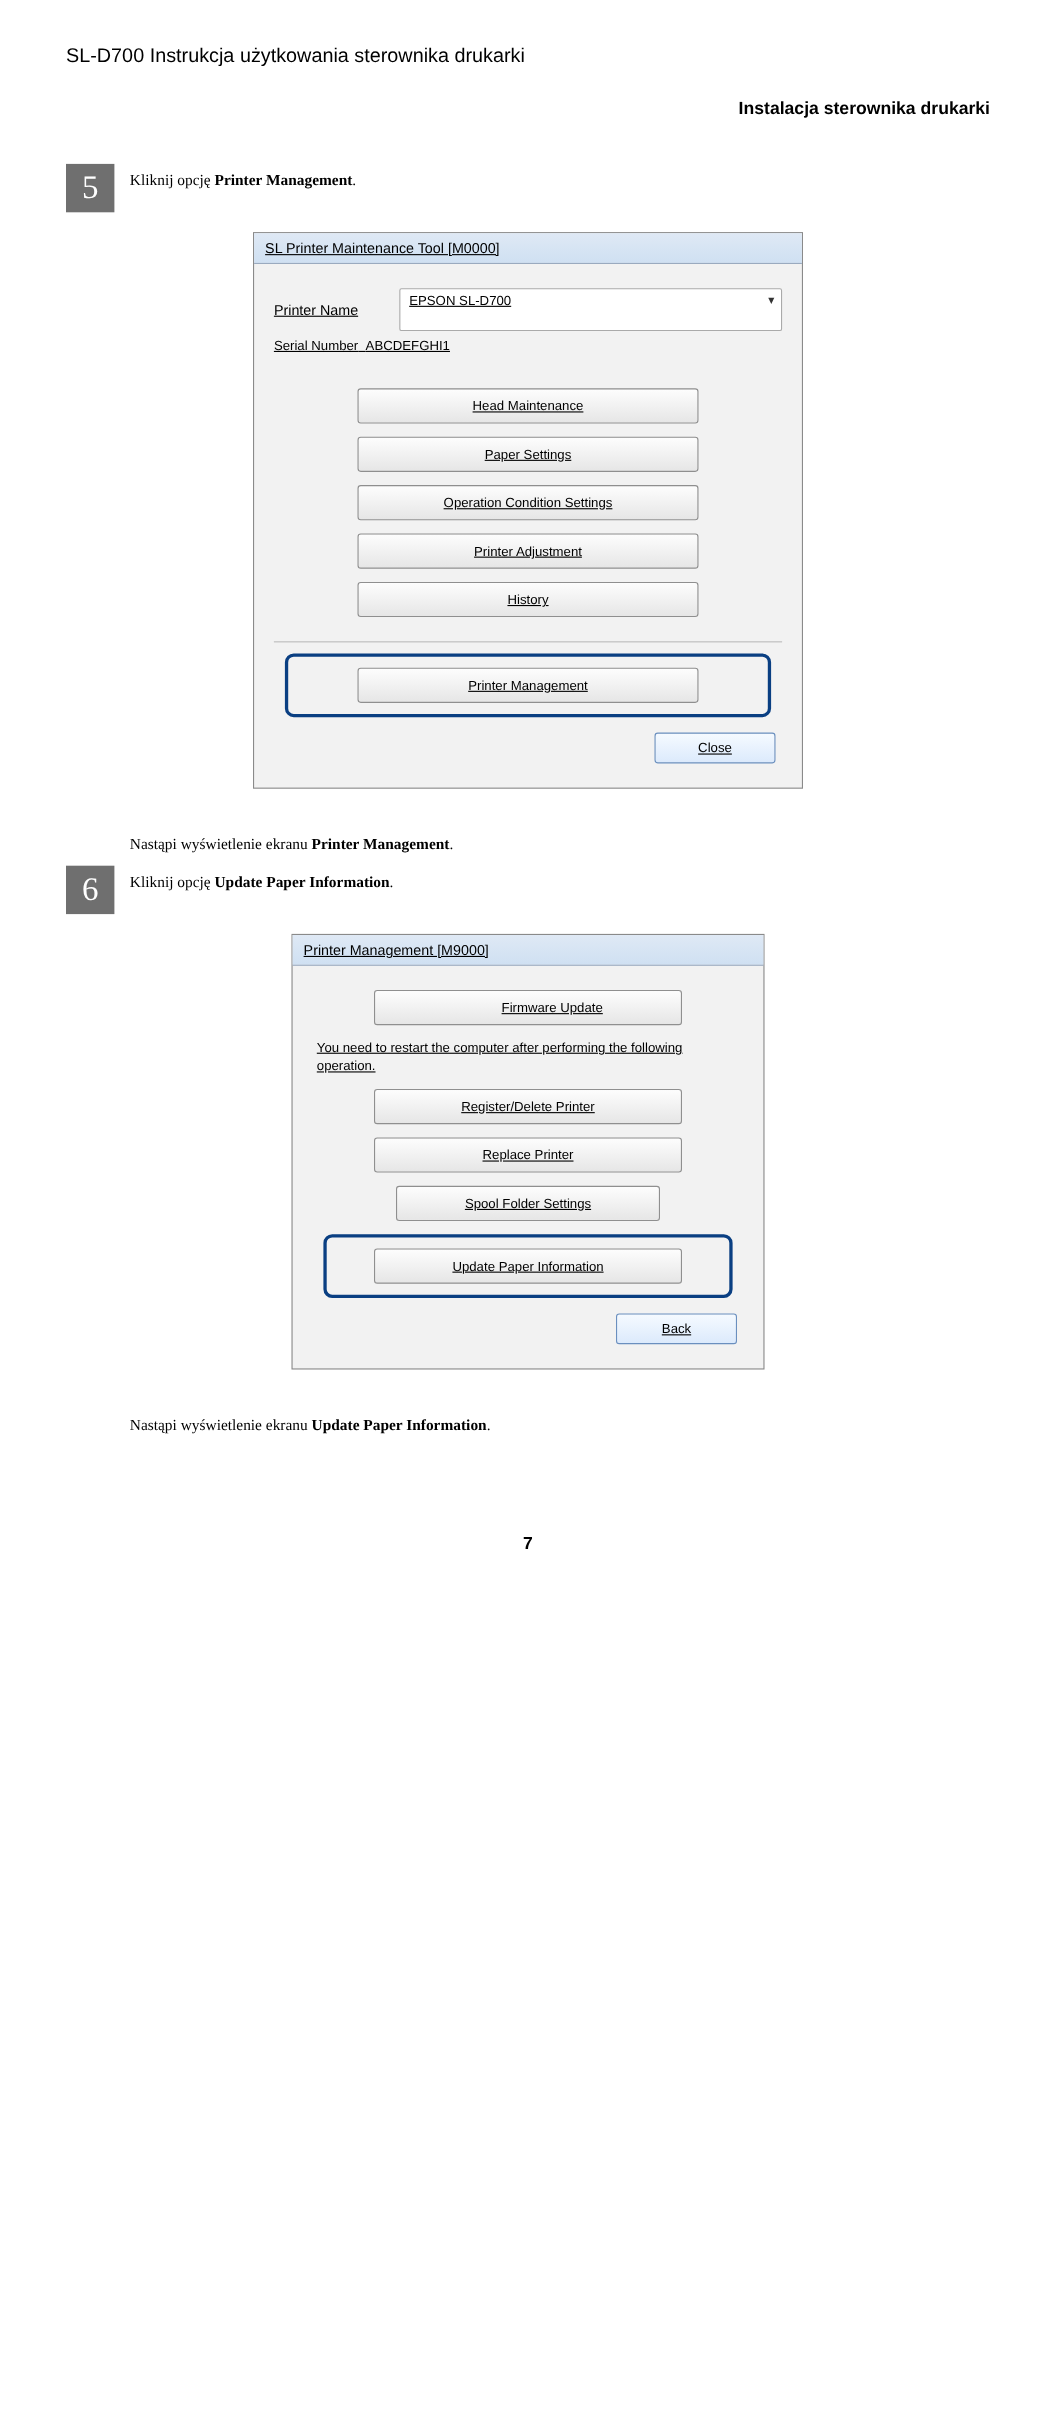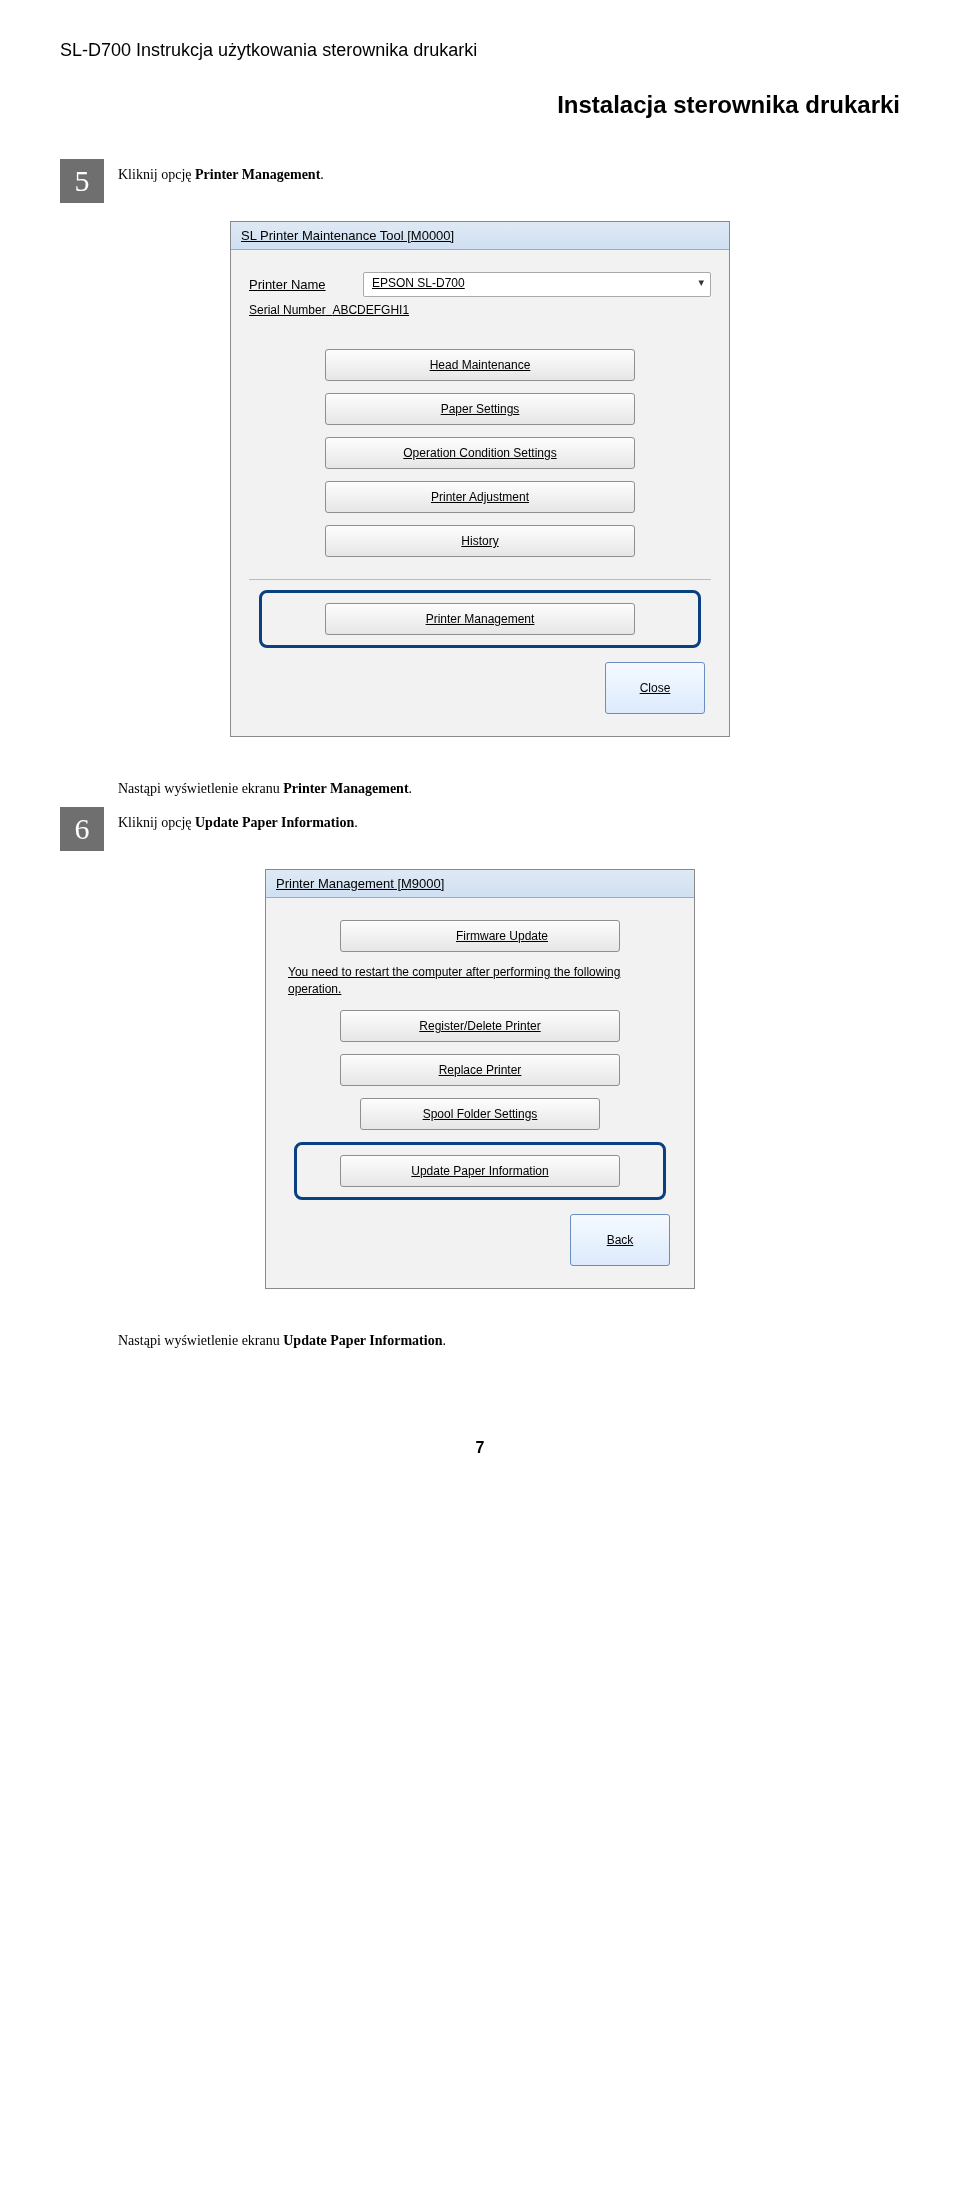--- a/index.html
+++ b/index.html
@@ -13,21 +13,21 @@
   .page {
     padding: 40px 60px;
   }
   .running-head {
     font-size: 18px;
     margin-bottom: 30px;
   }
   .running-right {
     text-align: right;
     font-weight: bold;
-    font-size: 24px;
+    font-size: 16px;
     margin-bottom: 40px;
   }
   .step {
     display: flex;
     gap: 14px;
     margin-bottom: 14px;
   }
   .step-num {
     width: 44px;
     height: 44px;
@@ -69,21 +69,21 @@
     align-items: center;
     gap: 4px;
     margin: 12px 0 6px 0;
   }
   .lbl { width: 110px; font-size: 13px; }
   .select {
     flex: 1;
     border: 1px solid #aaa;
     border-radius: 2px;
     background: #fff;
-    padding: 3px 22px 6px 8px;
+    padding: 3px 22px 20px 8px;
     position: relative;
     font-size: 12px;
   }
   .select::after {
     content: "▾";
     position: absolute;
     right: 6px;
     top: 3px;
     font-size: 11px;
     color: #333;
@@ -111,23 +111,23 @@
   }
   .callout {
     border: 3px solid #0a3f82;
     border-radius: 8px;
     padding: 4px 12px;
     margin: 8px 10px;
   }
   .callout .btn-wide { margin: 6px auto; }
   .btn-right {
     display: block;
-    width: 100px;
+    width: 110px;
     margin: 14px 6px 8px auto;
-    padding: 18px 4px;
+    padding: 6px 4px;
     border: 1px solid #6a8fbf;
     background: linear-gradient(#f5faff, #dceafc);
     border-radius: 3px;
     text-align: center;
     font-size: 12px;
   }
   .note-text {
     font-size: 12px;
     line-height: 1.4;
     margin: 12px 4px 10px 4px;

